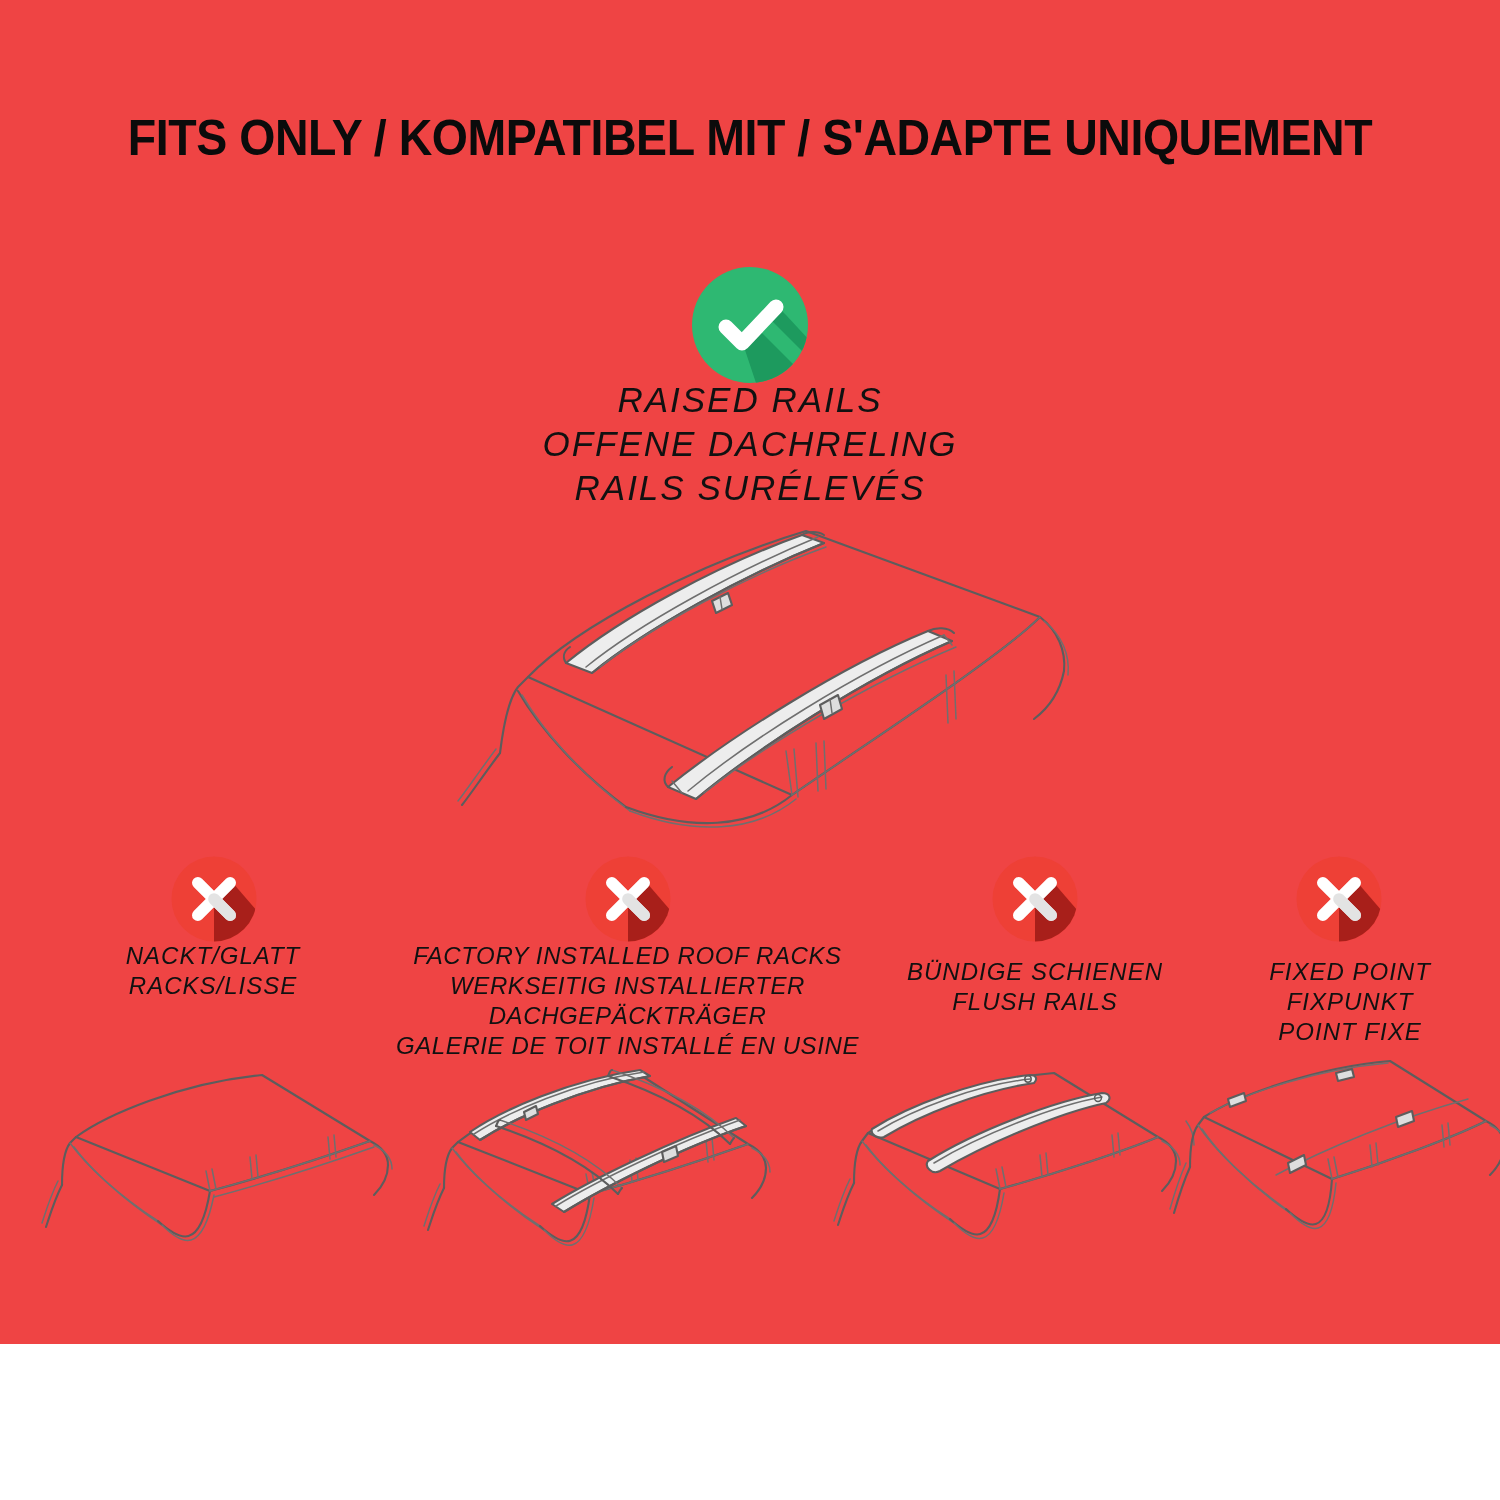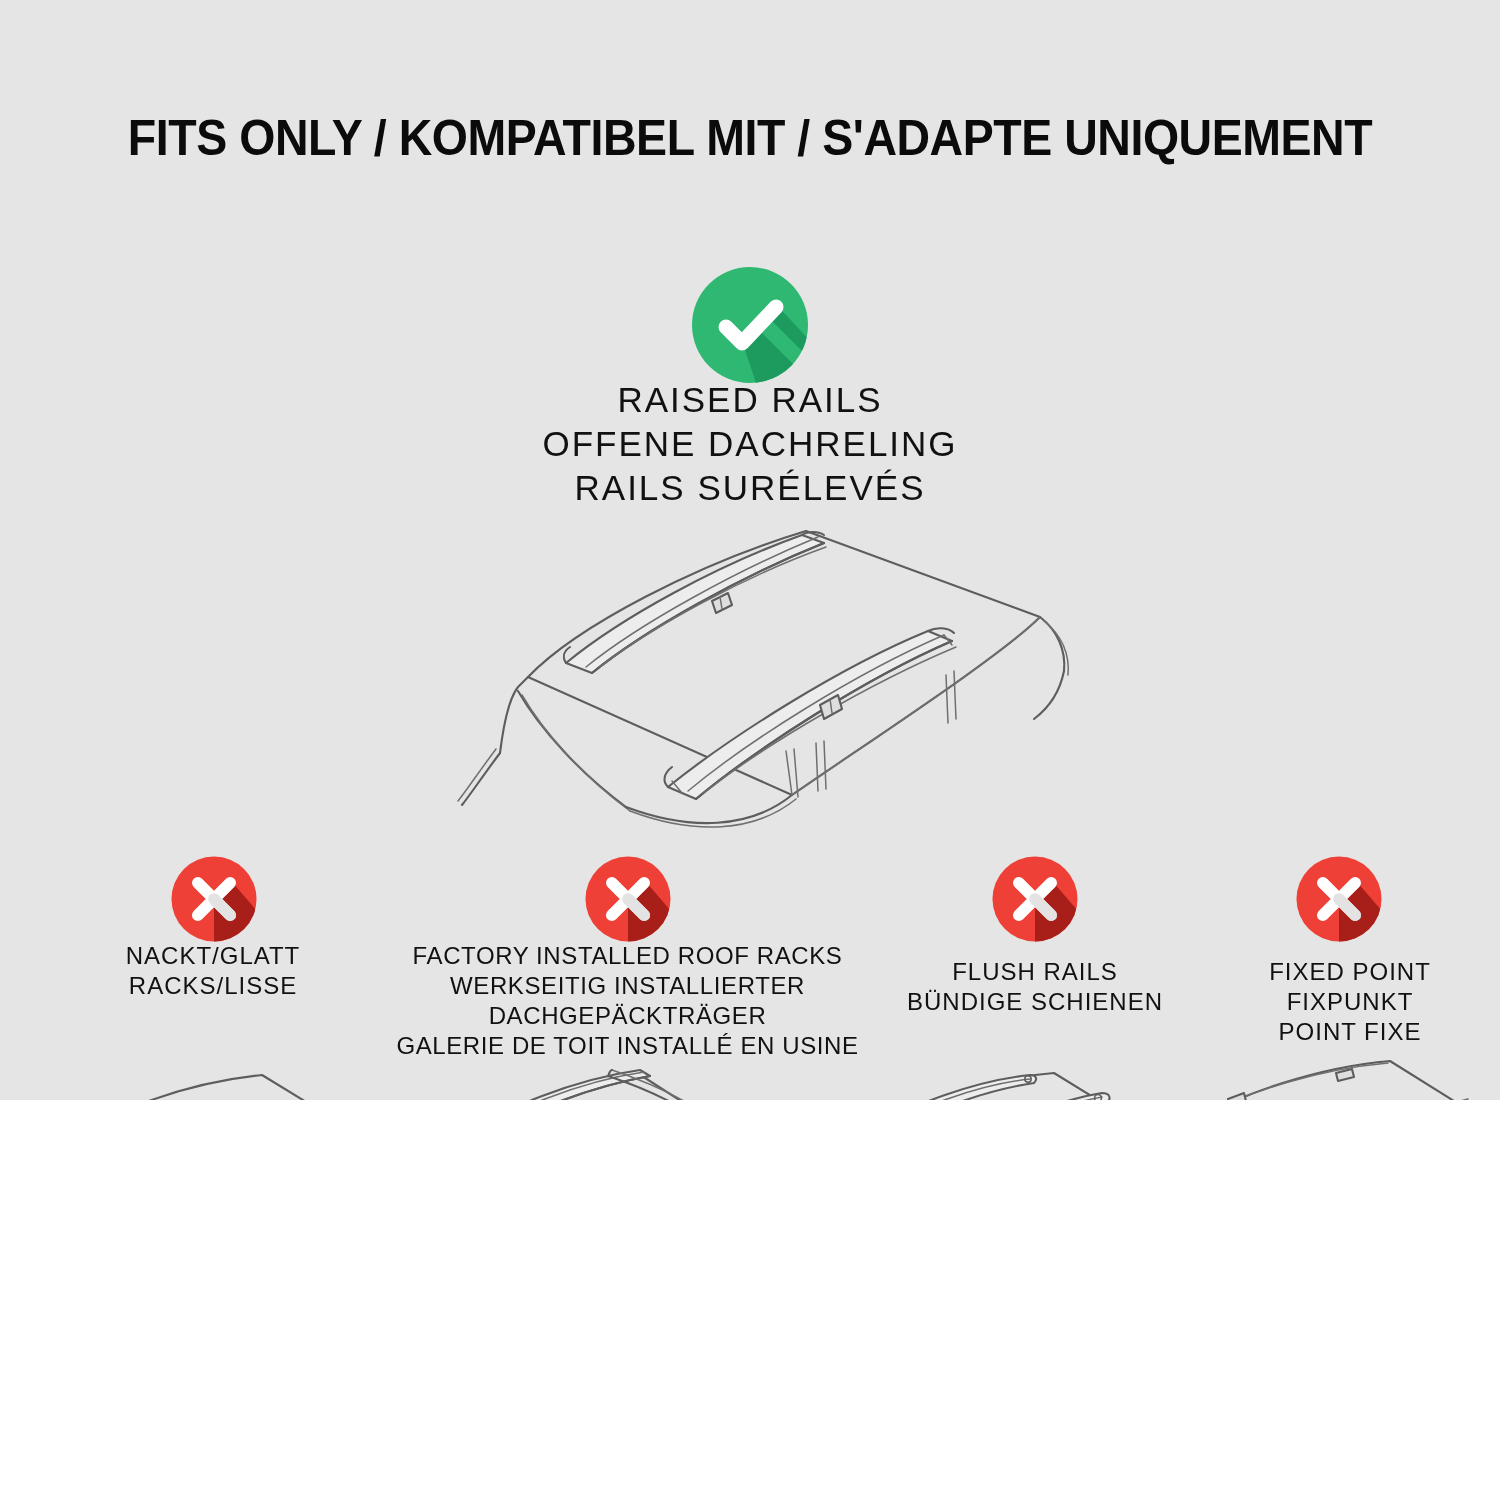--- a/index.html
+++ b/index.html
@@ -6,22 +6,22 @@
     margin: 0;
     padding: 0;
     background: #ffffff;
   }
   body {
     font-family: "Liberation Sans", sans-serif;
   }
   #page {
     position: relative;
     width: 1500px;
-    height: 1100px;
-    background: #e5e5e5;
+    height: 1344px;
+    background: #ef4444;
     overflow: hidden;
   }
 
   
   #title {
     position: absolute;
     left: 0;
     top: 108px;
     width: 1500px;
     text-align: center;
@@ -46,21 +46,21 @@
 
   
   .label-block {
     position: absolute;
     text-align: center;
     font-family: "Liberation Sans", sans-serif;
     font-weight: 400;
     color: #111111;
     white-space: nowrap;
   }
-  .label-block .ln { display: block; }
+  .label-block .ln { display: block; font-style: italic; }
 
   #main-label {
     left: 350px;
     top: 378px;
     width: 800px;
     font-size: 35px;
     line-height: 44px;
     letter-spacing: 2.0px;
   }
 
@@ -270,22 +270,22 @@
   </div>
 
   <div class="label-block sub-label" id="label-1">
     <span class="ln">FACTORY INSTALLED ROOF RACKS</span>
     <span class="ln">WERKSEITIG INSTALLIERTER</span>
     <span class="ln">DACHGEPÄCKTRÄGER</span>
     <span class="ln">GALERIE DE TOIT INSTALLÉ EN USINE</span>
   </div>
 
   <div class="label-block sub-label" id="label-2">
+    <span class="ln">BÜNDIGE SCHIENEN</span>
     <span class="ln">FLUSH RAILS</span>
-    <span class="ln">BÜNDIGE SCHIENEN</span>
   </div>
 
   <div class="label-block sub-label" id="label-3">
     <span class="ln">FIXED POINT</span>
     <span class="ln">FIXPUNKT</span>
     <span class="ln">POINT FIXE</span>
   </div>
 
   <div class="roof" id="roof-0">
     <svg viewBox="0 0 365 235" xmlns="http://www.w3.org/2000/svg">

